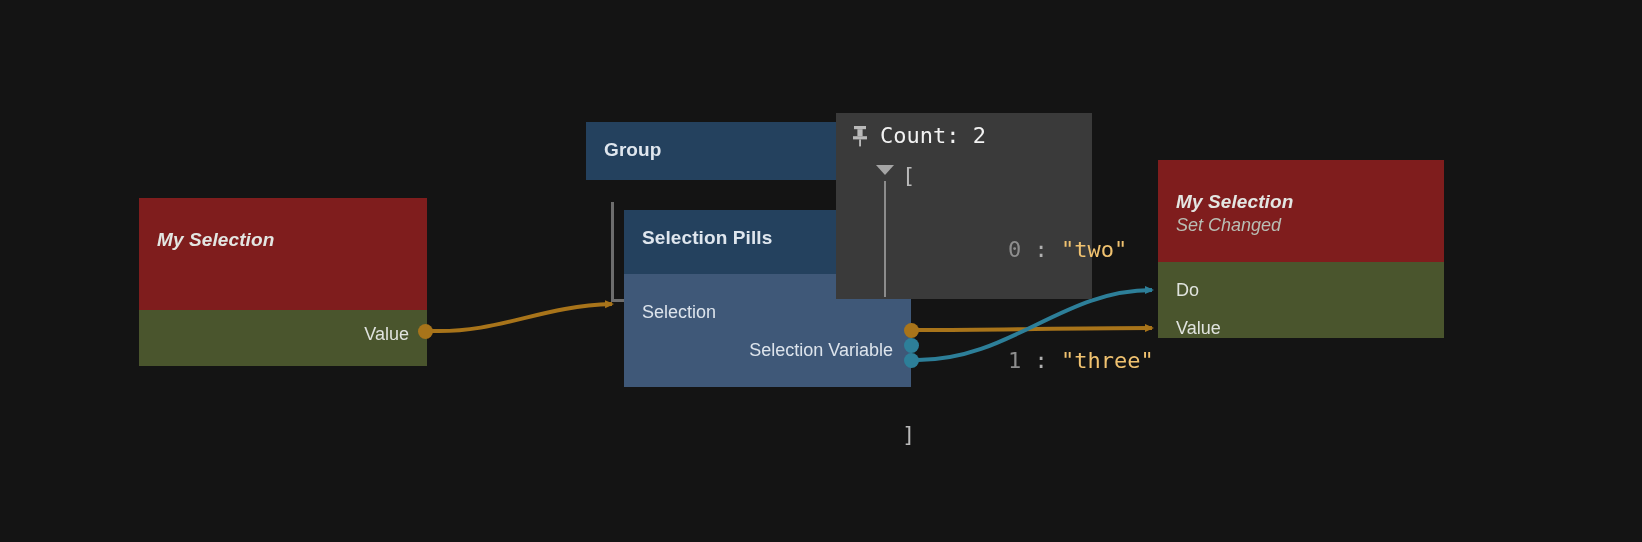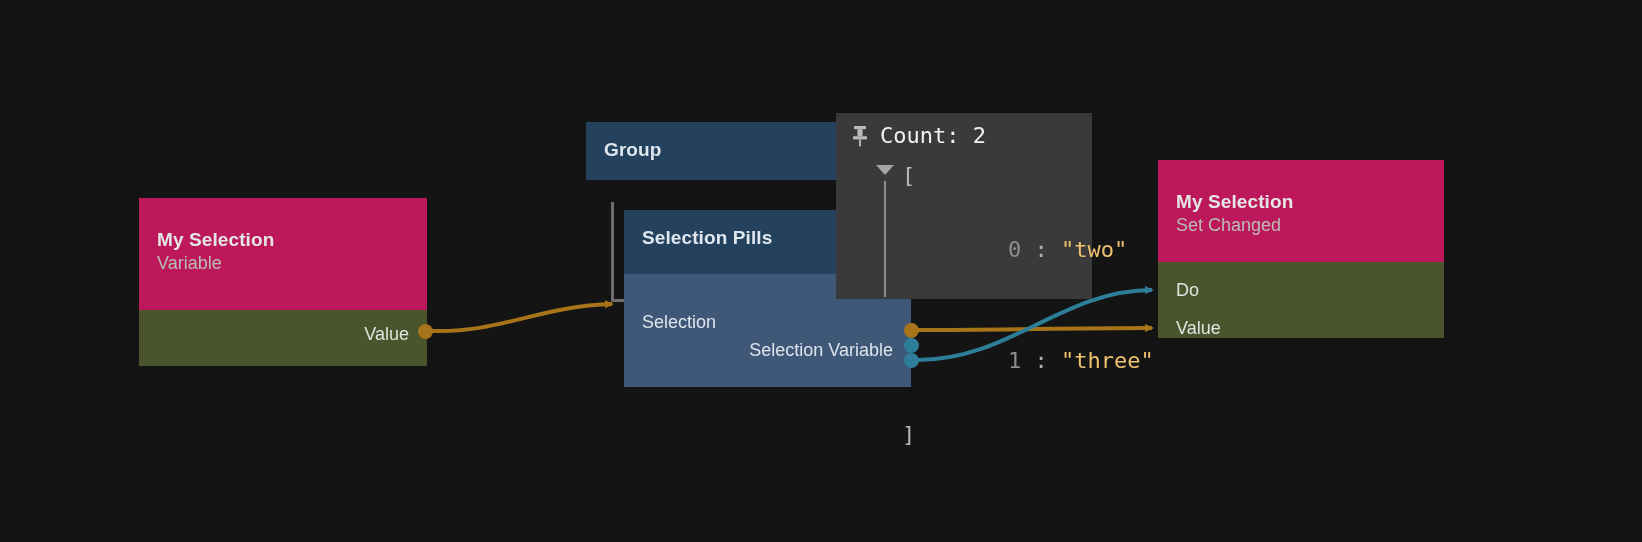--- a/index.html
+++ b/index.html
@@ -59,21 +59,21 @@
   }
   .port-row.out {
     right: 18px;
     text-align: right;
   }
   .port-row.in {
     left: 18px;
     text-align: left;
   }
   
-  .green .node-header { background: #be185d; }
+  .green .node-header { background: #7f1d1d; font-style: italic; }
   .green .node-body   { background: #4a552d; }
   
   .blue .node-header { background: #24415e; }
   .blue .node-body   { background: #3f5878; }
   .blue .node-title  { color: #dfe6ee; }
   .blue .port-row    { color: #dde4ec; }
 
   
   .group-bracket {
     position: absolute;
@@ -162,42 +162,41 @@
     <path d="M 432,331 C 500,333 540,306 612,304" stroke="#a8741a" stroke-width="4" fill="none" marker-end="url(#arrowOrange)"></path>
 
     <path d="M 918,330 C 1010,330 1060,328 1152,328" stroke="#a8741a" stroke-width="4" fill="none" marker-end="url(#arrowOrange)"></path>
 
     <path d="M 918,360 C 1010,360 1062,290 1152,290" stroke="#2d7f99" stroke-width="4" fill="none" marker-end="url(#arrowTeal)"></path>
   </svg>
 
   <div class="node green" style="left:139px; top:198px; width:288px;">
     <div class="node-header" style="height:112px;">
       <div class="node-title">My Selection</div>
-      <div class="node-subtitle">Variable</div>
     </div>
     <div class="node-body" style="height:56px;">
       <div class="port-row out" style="top:14px;">Value</div>
     </div>
   </div>
   <div class="port-dot" style="left:418px; top:324px; background:#a8741a;"></div>
 
   <div class="node blue" style="left:586px; top:122px; width:325px;">
     <div class="node-header" style="height:58px; padding-top:16px;">
       <div class="node-title">Group</div>
     </div>
   </div>
 
   <div class="group-bracket" style="left:611px; top:202px; width:22px; height:100px;"></div>
 
   <div class="node blue" style="left:624px; top:210px; width:287px;">
     <div class="node-header" style="height:64px; padding-top:16px;">
       <div class="node-title">Selection Pills</div>
     </div>
     <div class="node-body" style="height:113px;">
-      <div class="port-row in" style="top:38px;">Selection</div>
+      <div class="port-row in" style="top:28px;">Selection</div>
       <div class="port-row out" style="top:66px;">Selection Variable</div>
     </div>
   </div>
   <div class="port-dot" style="left:904px; top:323px; background:#a8741a;"></div>
   <div class="port-dot" style="left:904px; top:338px; background:#2d7f99; top:338px;"></div>
 
   <div class="port-dot" style="left:904px; top:353px; background:#2d7f99;"></div>
 
   <div class="node green" style="left:1158px; top:160px; width:286px;">
     <div class="node-header" style="height:102px;">

